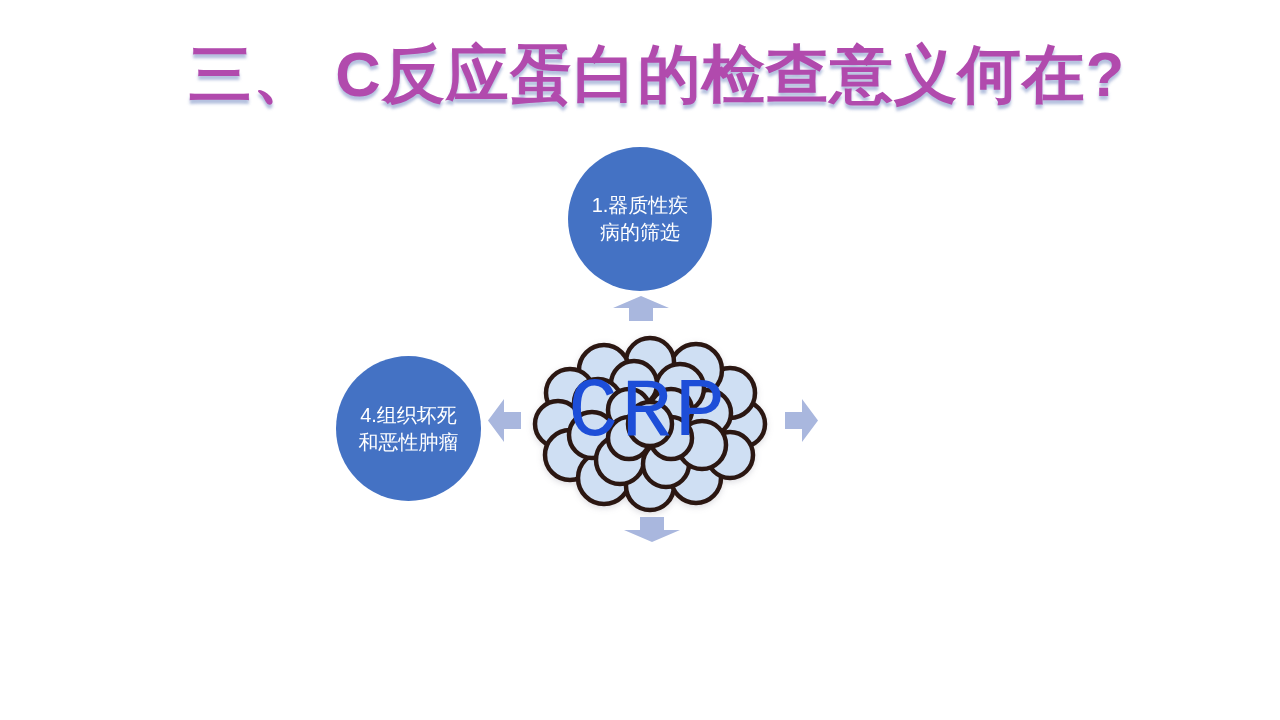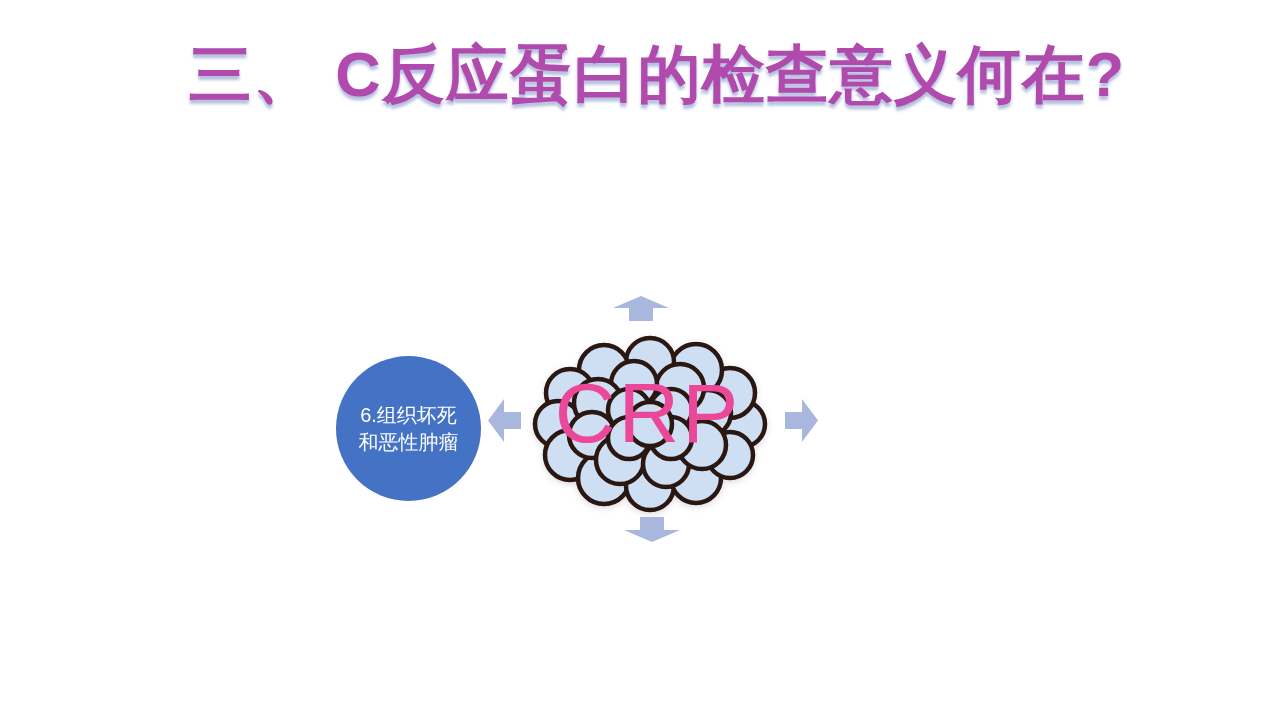--- a/index.html
+++ b/index.html
@@ -28,22 +28,22 @@
   .node-right{left:828px;top:348px;width:144px;height:144px;}
   .node-bottom{left:583px;top:552px;width:144px;height:144px;}
   .node-left{left:336px;top:356px;width:145px;height:145px;}
   .cluster{
     position:absolute;left:528px;top:330px;width:244px;height:188px;
     filter:drop-shadow(0 2px 3px rgba(60,60,90,0.18));
   }
   .crp-label{
     position:absolute;left:648px;top:413px;
     transform:translate(-50%,-50%);
-    color:#ec4899;font-size:84px;letter-spacing:3px;
-    font-weight:400;line-height:1;
+    color:#1d4ed8;font-size:84px;letter-spacing:3px;
+    font-weight:400;line-height:1;font-family:Liberation Mono, monospace;
   }
   .arrow{position:absolute;}
   .arrow-up{left:613px;top:296px;}
   .arrow-down{left:624px;top:517px;}
   .arrow-left{left:488px;top:399px;}
   .arrow-right{left:785px;top:399px;}
 </style>
 </head>
 <body>
 
@@ -80,22 +80,26 @@
         <circle cx="143" cy="80" r="21"></circle>
         <circle cx="101" cy="80" r="21"></circle>
         <circle cx="101" cy="108" r="21"></circle>
         <circle cx="143" cy="108" r="21"></circle>
         <circle cx="122" cy="94" r="22"></circle>
       </g>
     </svg>
   </div>
   <div class="crp-label">CRP</div>
 
+  <div class="node node-top">
+    <span>1.器质性疾
+病的筛选</span>
+  </div>
   <div class="node node-left">
-    <span>6.组织坏死
+    <span>4.组织坏死
 和恶性肿瘤</span>
   </div>
 
   <svg class="arrow arrow-up" width="56" height="25" viewBox="0 0 56 25">
     <polygon points="28,0 56,12 40,12 40,25 16,25 16,12 0,12" fill="#a9b7de"></polygon>
   </svg>
   <svg class="arrow arrow-down" width="56" height="25" viewBox="0 0 56 25">
     <polygon points="16,0 40,0 40,13 56,13 28,25 0,13 16,13" fill="#a9b7de"></polygon>
   </svg>
   <svg class="arrow arrow-left" width="33" height="43" viewBox="0 0 33 43">

